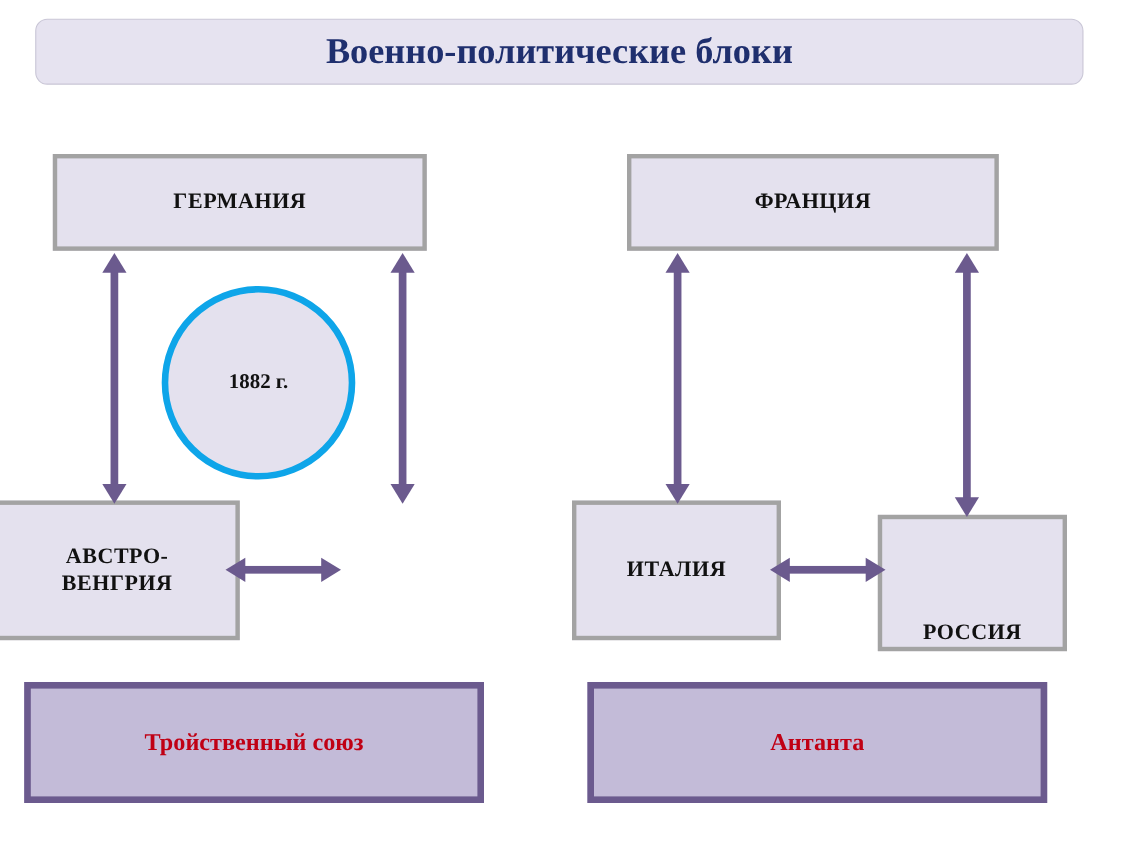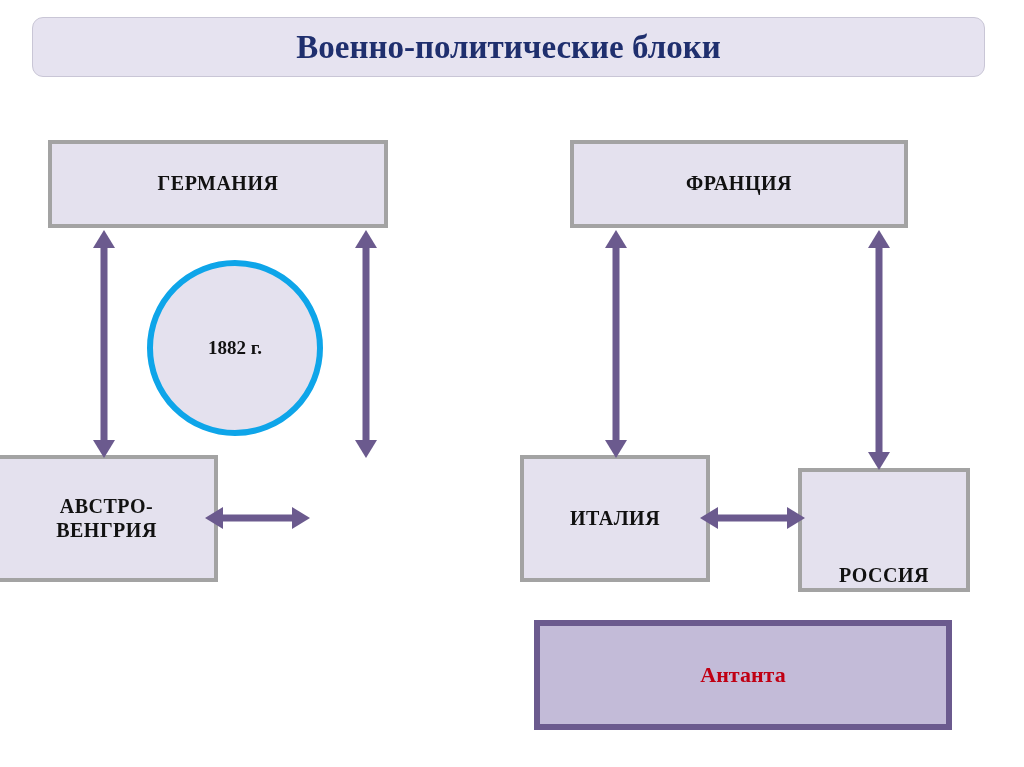--- a/index.html
+++ b/index.html
@@ -168,18 +168,21 @@
     <div class="head left"></div>
     <div class="head right"></div>
   </div>
 
   <div class="h-arrow" id="arrow-fra-rus">
     <div class="shaft"></div>
     <div class="head left"></div>
     <div class="head right"></div>
   </div>
 
+  <div class="caption-bar" id="caption-left">
+    <span>Тройственный союз</span>
+  </div>
 
   <div class="caption-bar" id="caption-right">
     <span>Антанта</span>
   </div>
 
 </div>
 
 </body></html>

